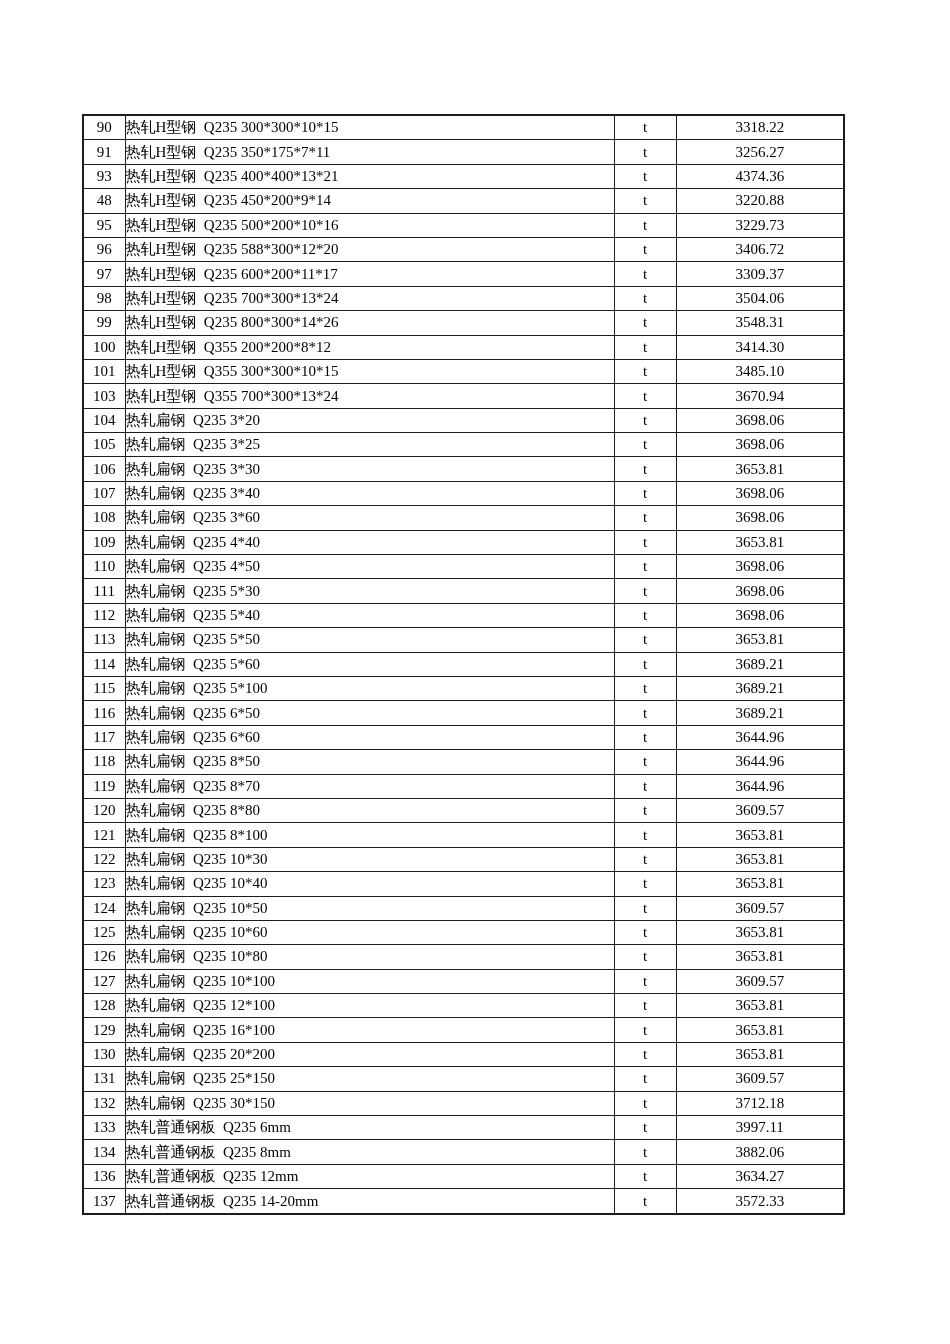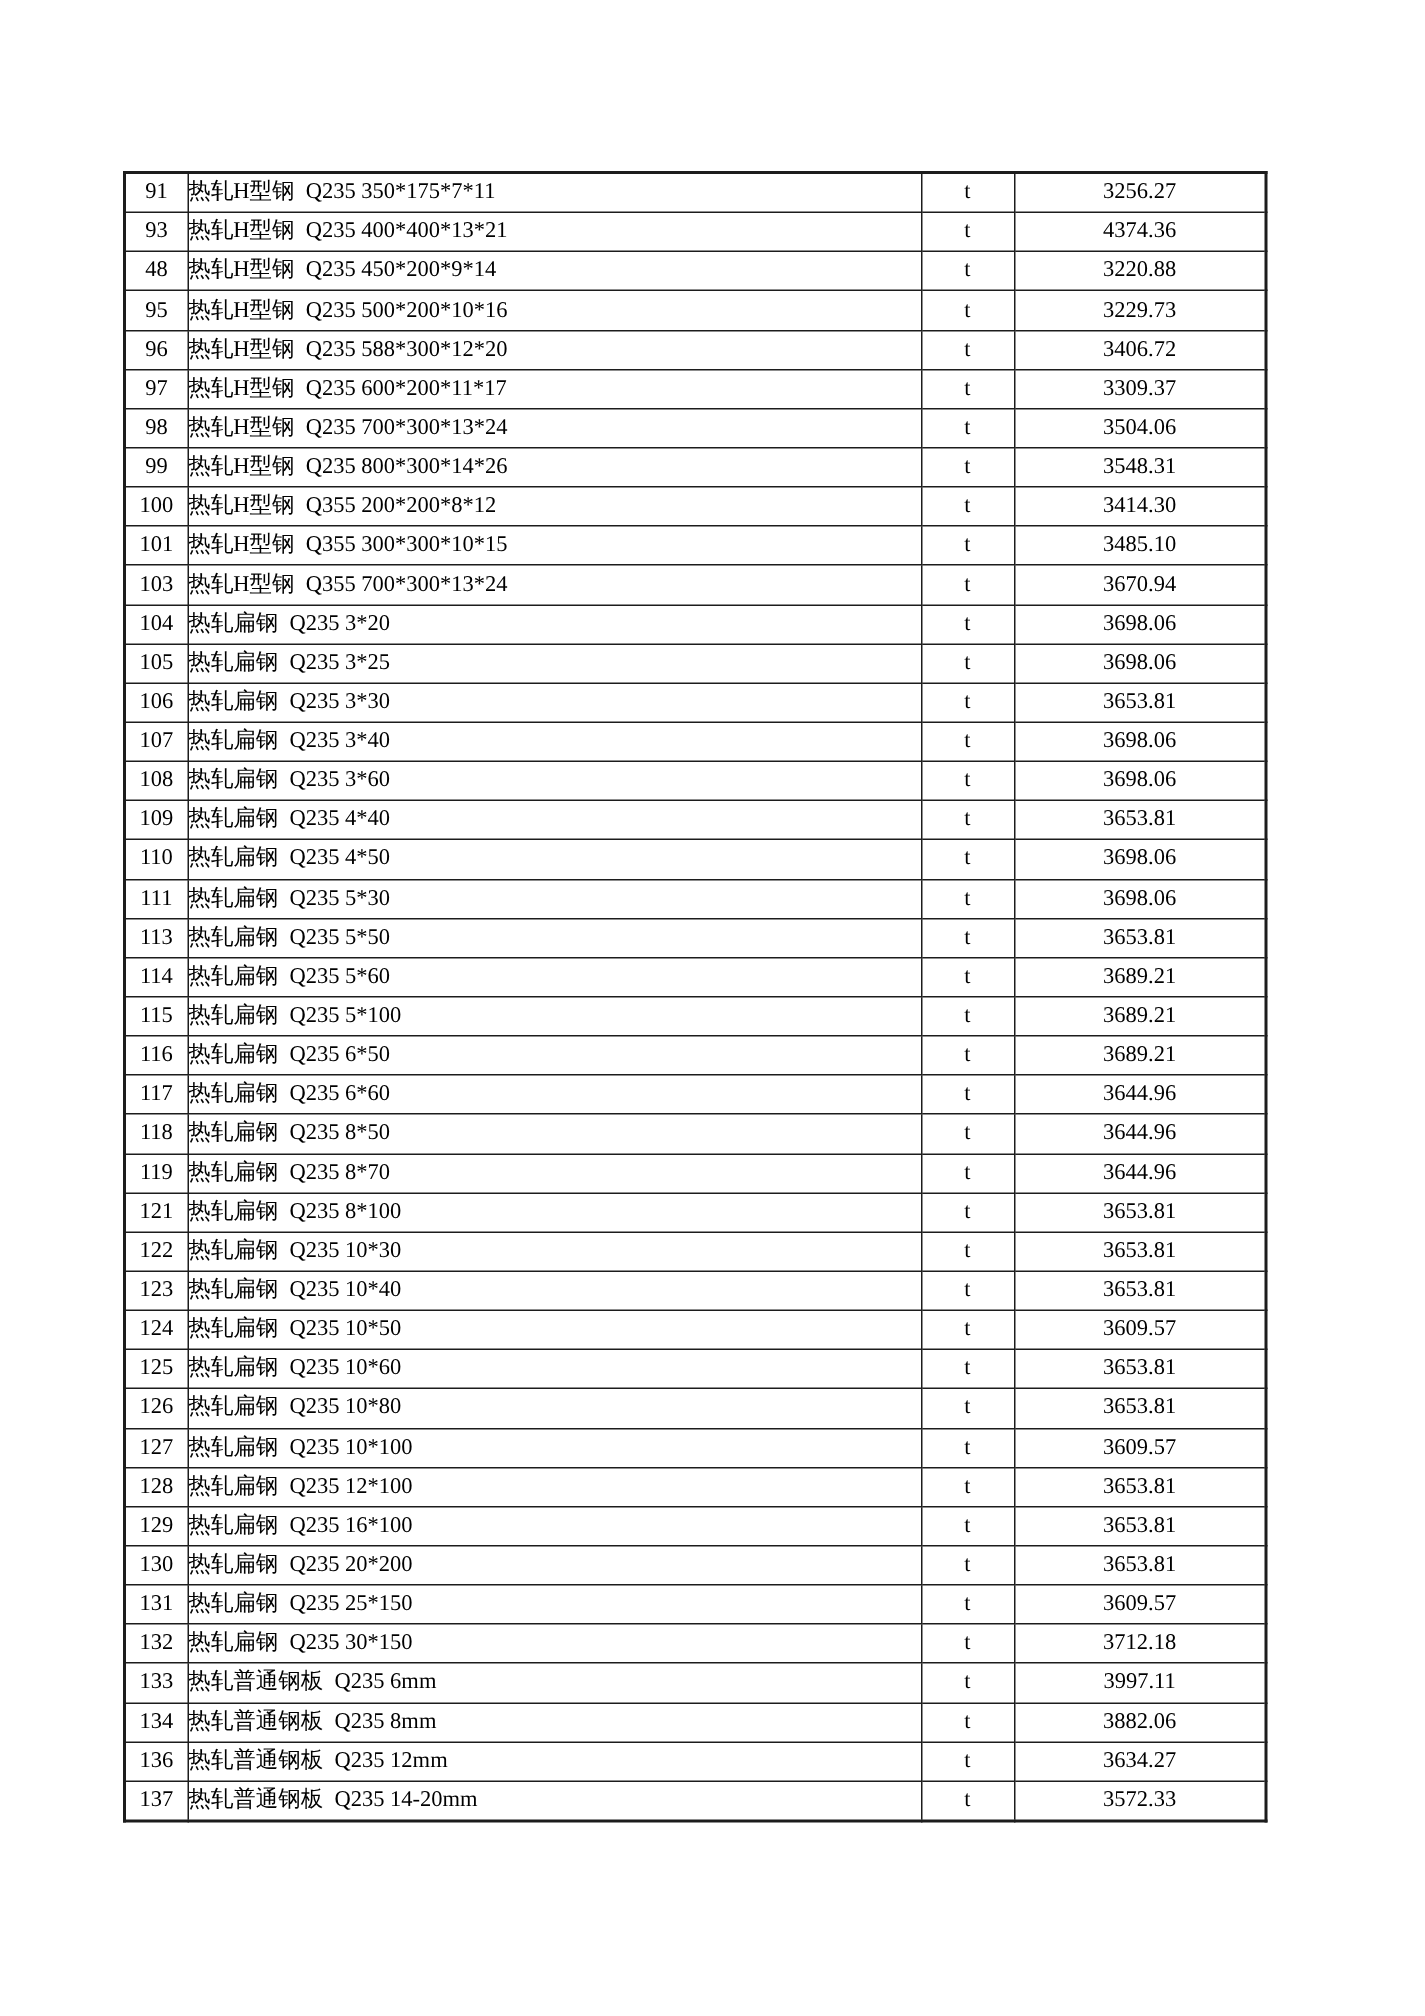--- a/index.html
+++ b/index.html
@@ -49,20 +49,26 @@
 <div class="page">
   <table class="price-table">
     <colgroup>
       <col style="width:42px">
       <col style="width:489px">
       <col style="width:62px">
       <col style="width:168px">
     </colgroup>
     <tbody>
         <tr>
+          <td class="col-no">90</td>
+          <td class="col-desc">热轧H型钢  Q235 300*300*10*15</td>
+          <td class="col-unit">t</td>
+          <td class="col-price">3318.22</td>
+        </tr>
+        <tr>
           <td class="col-no">91</td>
           <td class="col-desc">热轧H型钢  Q235 350*175*7*11</td>
           <td class="col-unit">t</td>
           <td class="col-price">3256.27</td>
         </tr>
         <tr>
           <td class="col-no">93</td>
           <td class="col-desc">热轧H型钢  Q235 400*400*13*21</td>
           <td class="col-unit">t</td>
           <td class="col-price">4374.36</td>
@@ -163,20 +169,26 @@
           <td class="col-unit">t</td>
           <td class="col-price">3698.06</td>
         </tr>
         <tr>
           <td class="col-no">111</td>
           <td class="col-desc">热轧扁钢  Q235 5*30</td>
           <td class="col-unit">t</td>
           <td class="col-price">3698.06</td>
         </tr>
         <tr>
+          <td class="col-no">112</td>
+          <td class="col-desc">热轧扁钢  Q235 5*40</td>
+          <td class="col-unit">t</td>
+          <td class="col-price">3698.06</td>
+        </tr>
+        <tr>
           <td class="col-no">113</td>
           <td class="col-desc">热轧扁钢  Q235 5*50</td>
           <td class="col-unit">t</td>
           <td class="col-price">3653.81</td>
         </tr>
         <tr>
           <td class="col-no">114</td>
           <td class="col-desc">热轧扁钢  Q235 5*60</td>
           <td class="col-unit">t</td>
           <td class="col-price">3689.21</td>
@@ -203,20 +215,26 @@
           <td class="col-no">118</td>
           <td class="col-desc">热轧扁钢  Q235 8*50</td>
           <td class="col-unit">t</td>
           <td class="col-price">3644.96</td>
         </tr>
         <tr>
           <td class="col-no">119</td>
           <td class="col-desc">热轧扁钢  Q235 8*70</td>
           <td class="col-unit">t</td>
           <td class="col-price">3644.96</td>
+        </tr>
+        <tr>
+          <td class="col-no">120</td>
+          <td class="col-desc">热轧扁钢  Q235 8*80</td>
+          <td class="col-unit">t</td>
+          <td class="col-price">3609.57</td>
         </tr>
         <tr>
           <td class="col-no">121</td>
           <td class="col-desc">热轧扁钢  Q235 8*100</td>
           <td class="col-unit">t</td>
           <td class="col-price">3653.81</td>
         </tr>
         <tr>
           <td class="col-no">122</td>
           <td class="col-desc">热轧扁钢  Q235 10*30</td>

